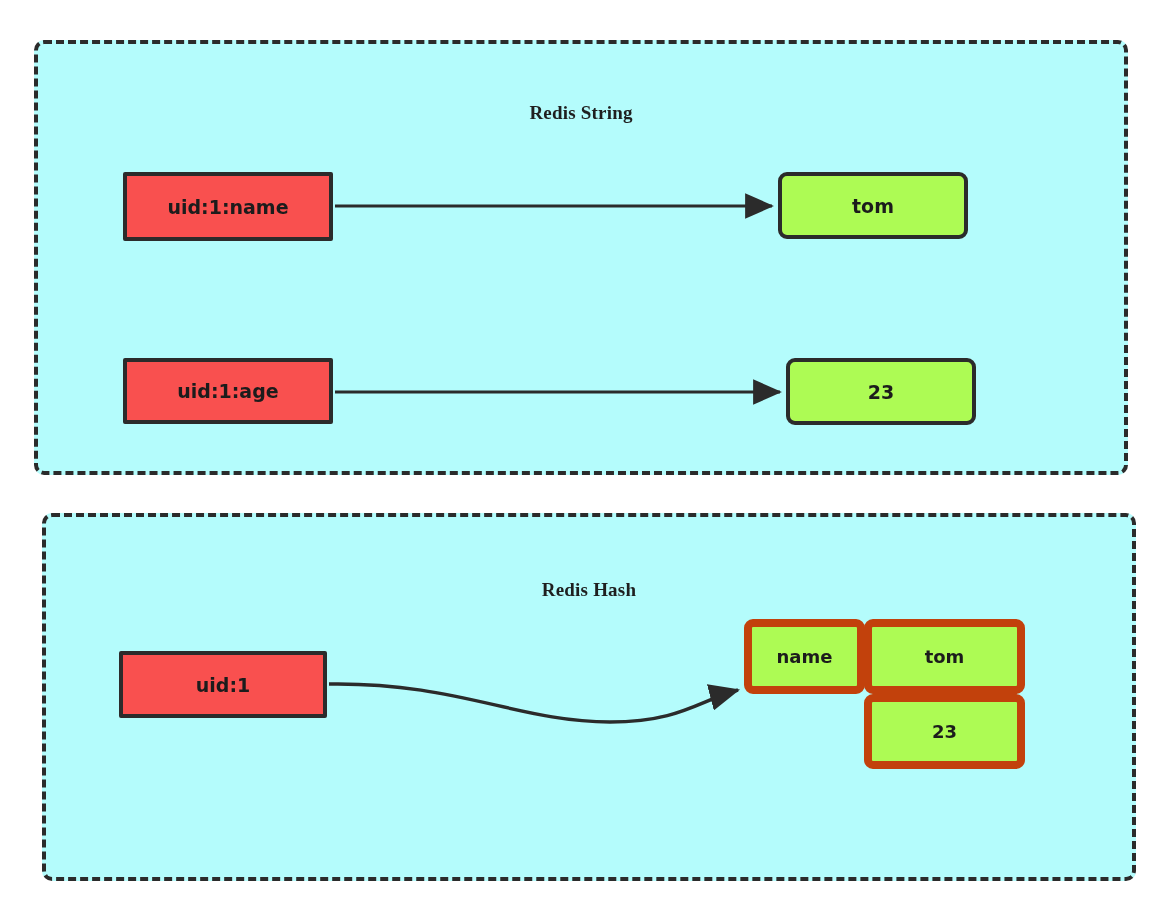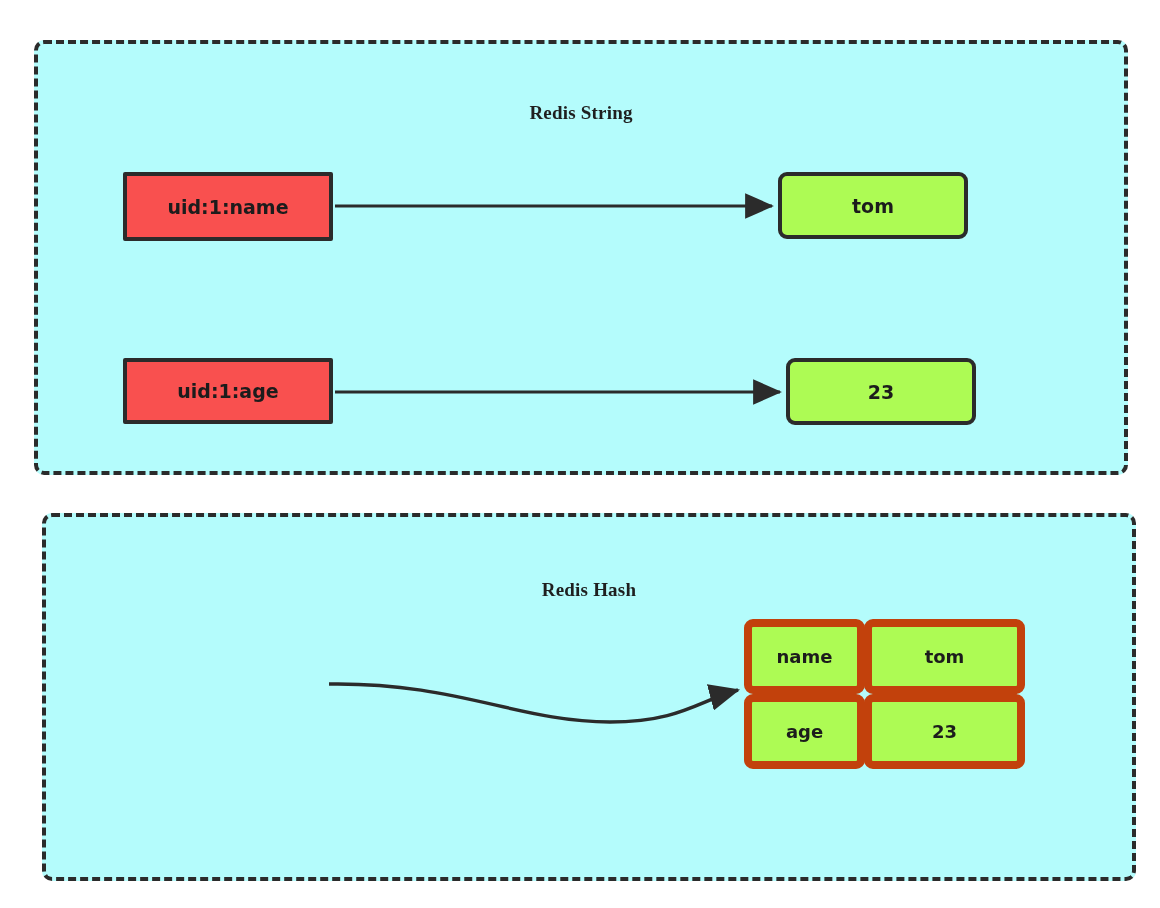--- a/index.html
+++ b/index.html
@@ -116,26 +116,26 @@
   <div class="key-box" style="left:123px; top:358px; width:210px; height:66px;">uid:1:age</div>
 
   <div class="val-box" style="left:778px; top:172px; width:190px; height:67px;">tom</div>
 
   <div class="val-box" style="left:786px; top:358px; width:190px; height:67px;">23</div>
 
   <div class="panel" id="panel-hash">
     <div class="panel-title">Redis Hash</div>
   </div>
 
+  <div class="key-box" style="left:119px; top:651px; width:208px; height:67px;">uid:1</div>
 
   <div class="hash-cell" style="left:744px; top:619px; width:121px; height:75px;">name</div>
 
   <div class="hash-cell" style="left:864px; top:619px; width:161px; height:75px;">tom</div>
 
-  <div class="hash-cell" style="left:744px; top:694px; width:121px; height:75px;">age</div>
 
   <div class="hash-cell" style="left:864px; top:694px; width:161px; height:75px;">23</div>
 
   <svg class="arrows" viewBox="0 0 1160 908">
     <defs>
       <marker id="arrowhead" markerWidth="9" markerHeight="8" refX="8.4" refY="4" orient="auto" markerUnits="strokeWidth">
         <path d="M0,0 L9,4 L0,8 Z" fill="#2b2b2b"></path>
       </marker>
     </defs>
 

